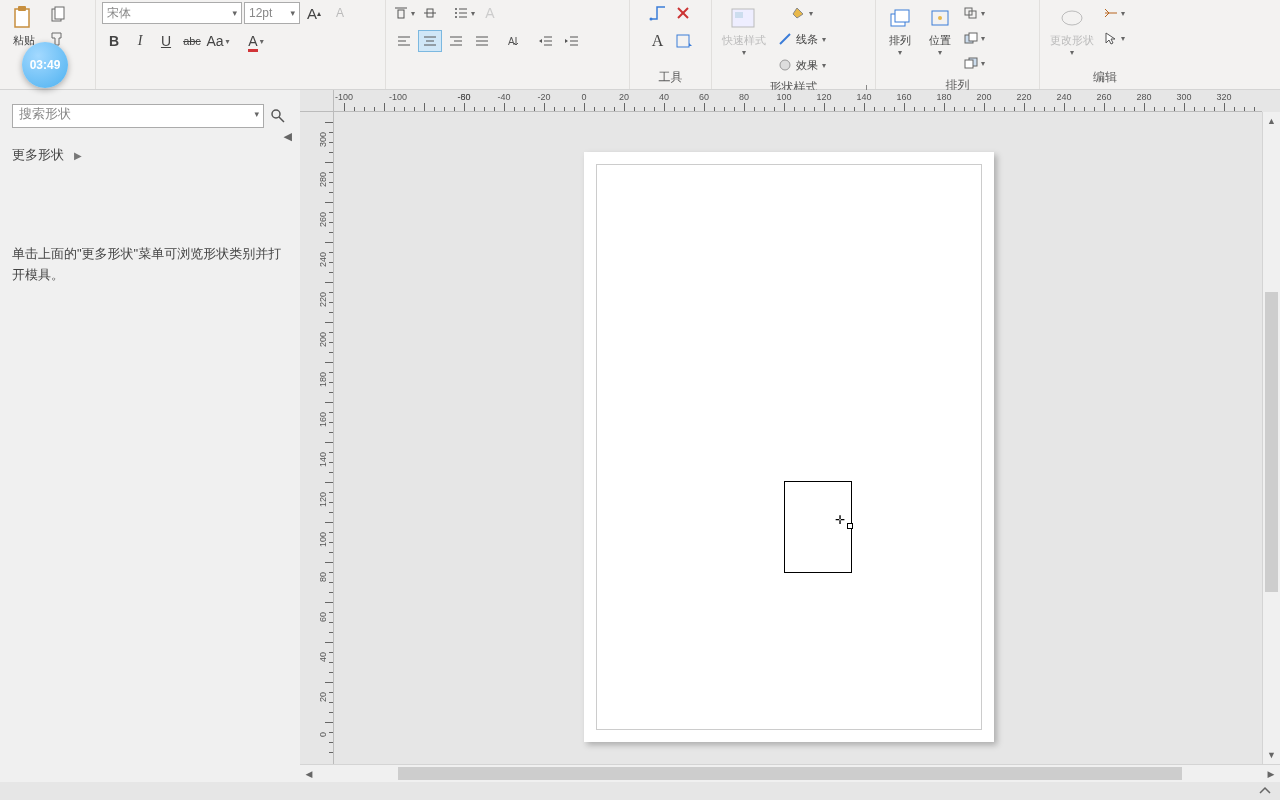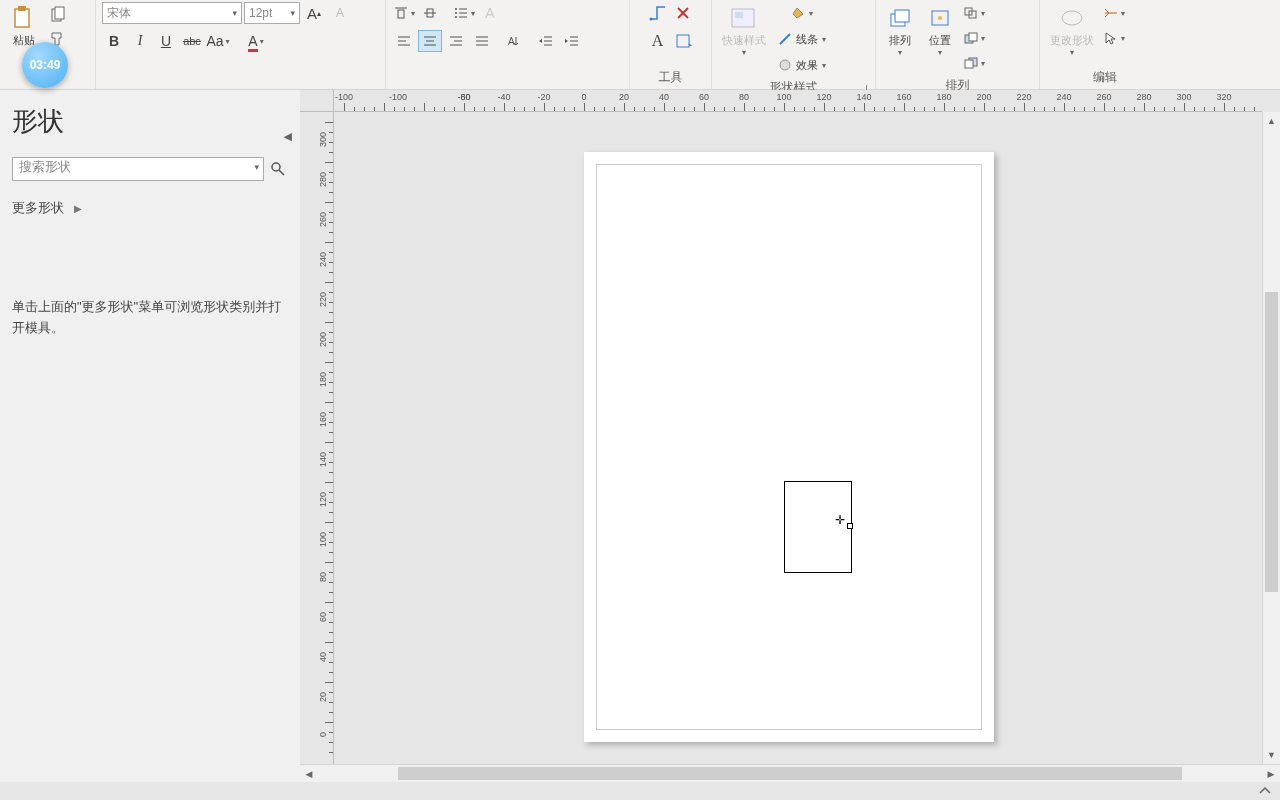--- a/index.html
+++ b/index.html
@@ -378,21 +378,20 @@
   <span class="collapse-ribbon">
     <svg width="14" height="10">
         <path d="M2 7 L7 2 L12 7" stroke="#666" fill="none" stroke-width="1.5"></path>
       </svg>
   </span>
 </div>
 
 <div class="time-badge">03:49</div>
 
 <div class="left-panel">
-  <div class="panel-title">形状</div>
   <span class="panel-close">◀</span>
   <div class="search-box">
     <div class="search-input">
       <span>搜索形状</span>
       <span class="arrow">▾</span>
     </div>
     <span class="search-btn-ic">
       <svg width="16" height="16">
           <circle cx="6" cy="6" r="4" fill="none" stroke="#555" stroke-width="1.5"></circle>
           <line x1="9" y1="9" x2="14" y2="14" stroke="#555" stroke-width="1.5"></line>

